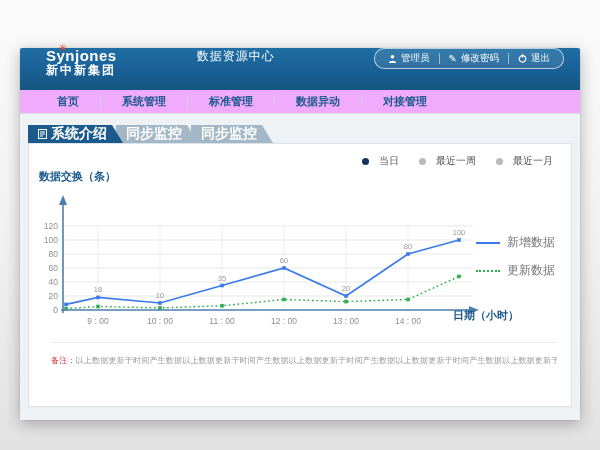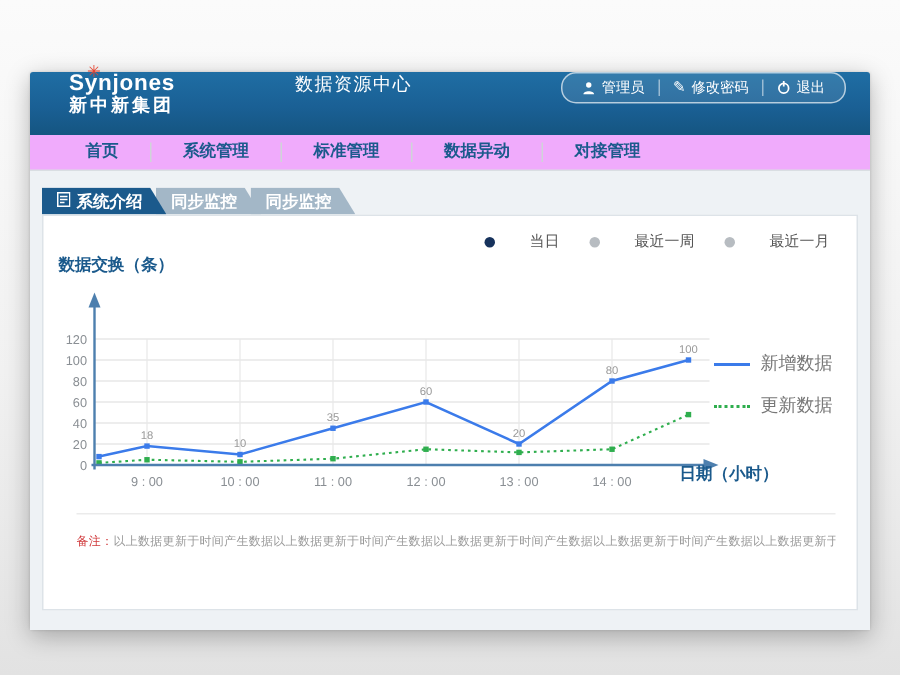--- a/index.html
+++ b/index.html
@@ -39,35 +39,35 @@
   .main-nav{height:23px;background:#f0abfc;display:flex;align-items:center;
     padding-left:16px;border-bottom:1px solid #d9dee2;}
   .nav-item{font-size:11px;font-weight:bold;color:#1b5a8c;padding:0 21px;cursor:pointer;
     line-height:13px;}
   .nav-item + .nav-item{border-left:1px solid #cfd4d8;}
   
   .content{position:relative;height:306px;background:#eef2f5;}
   .tab-bar{position:absolute;top:11px;left:8px;display:flex;}
   .tab{
     height:18px;display:flex;align-items:center;gap:4px;color:#fff;
-    font-size:11px;font-weight:bold;padding:0 16px 0 10px;cursor:pointer;
+    font-size:14px;font-weight:bold;padding:0 16px 0 10px;cursor:pointer;
     background:#a3b7c7;
     clip-path:polygon(0 0,calc(100% - 11px) 0,100% 100%,0 100%);
     justify-content:flex-end;
   }
   .tab + .tab{margin-left:-7px;}
   .tab.active{background:#1b5a8c;z-index:2;}
   .tab:not(.active){z-index:1;}
   .panel{
     position:absolute;left:8px;right:8px;top:29px;bottom:13px;
     background:#fff;border:1px solid #dde3e8;
   }
   
   .radio-group{position:absolute;top:10px;right:18px;display:flex;gap:20px;}
-  .radio-item{display:flex;align-items:center;gap:23px;cursor:pointer;}
+  .radio-item{display:flex;align-items:center;gap:10px;cursor:pointer;}
   .radio-dot{width:7px;height:7px;border-radius:50%;background:#b7bcc1;}
   .radio-item.selected .radio-dot{background:#16325c;}
   .radio-label{font-size:10px;color:#555;}
   
   .y-axis-title{position:absolute;left:10px;top:25px;font-size:11px;font-weight:bold;color:#1b5a8c;}
   .x-axis-title{position:absolute;left:424px;top:164px;font-size:11px;font-weight:bold;color:#1b5a8c;}
   #chart-svg{position:absolute;left:4px;top:36px;}
   #chart-svg text.tick{font-size:8.5px;fill:#8a8f94;font-family:"Liberation Sans",sans-serif;}
   #chart-svg text.dlabel{font-size:7.5px;fill:#9a9a9a;font-family:"Liberation Sans",sans-serif;}
   

